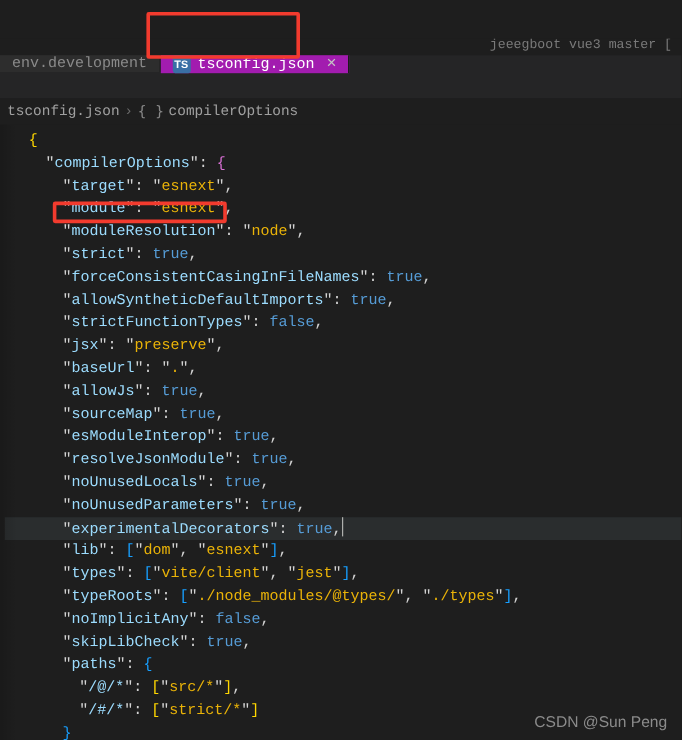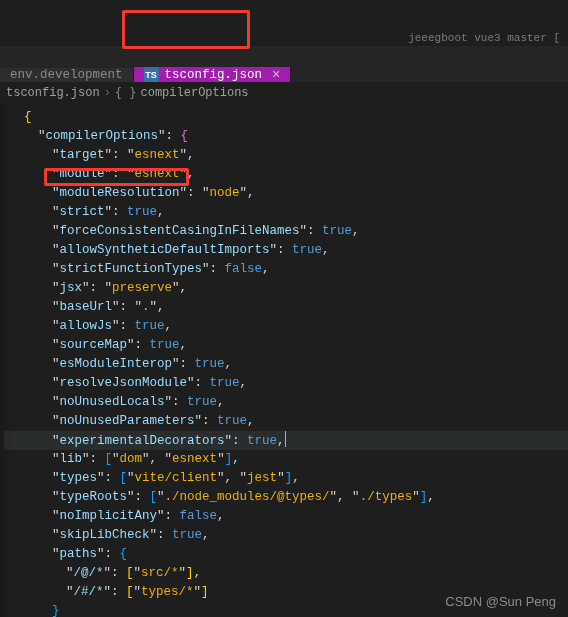--- a/index.html
+++ b/index.html
@@ -20,21 +20,21 @@
     font-size: 11px;
     text-align: right;
     padding-right: 8px;
     overflow: hidden;
     margin-top: 32px;
   }
   .tab-bar {
     display: flex;
     background: #252526;
     height: 36px;
-    align-items: flex-end;
+    align-items: flex-start;
   }
   .tab {
     display: flex;
     align-items: center;
     padding: 0 10px;
     color: #8a8a8a;
     font-size: 12.5px;
     gap: 6px;
     cursor: pointer;
     border-right: 1px solid #1b1b1b;
@@ -186,21 +186,21 @@
   <div class="line"><span class="gut"></span><span class="code ind2"><span class="p">"</span><span class="k">noUnusedLocals</span><span class="p">": </span><span class="b">true</span><span class="p">,</span></span></div>
   <div class="line"><span class="gut"></span><span class="code ind2"><span class="p">"</span><span class="k">noUnusedParameters</span><span class="p">": </span><span class="b">true</span><span class="p">,</span></span></div>
   <div class="line hl"><span class="gut"></span><span class="code ind2"><span class="p">"</span><span class="k">experimentalDecorators</span><span class="p">": </span><span class="b">true</span><span class="p">,</span><span class="cursor"></span></span></div>
   <div class="line"><span class="gut"></span><span class="code ind2"><span class="p">"</span><span class="k">lib</span><span class="p">": </span><span class="br3">[</span><span class="p">"</span><span class="s">dom</span><span class="p">", "</span><span class="s">esnext</span><span class="p">"</span><span class="br3">]</span><span class="p">,</span></span></div>
   <div class="line"><span class="gut"></span><span class="code ind2"><span class="p">"</span><span class="k">types</span><span class="p">": </span><span class="br3">[</span><span class="p">"</span><span class="s">vite/client</span><span class="p">", "</span><span class="s">jest</span><span class="p">"</span><span class="br3">]</span><span class="p">,</span></span></div>
   <div class="line"><span class="gut"></span><span class="code ind2"><span class="p">"</span><span class="k">typeRoots</span><span class="p">": </span><span class="br3">[</span><span class="p">"</span><span class="s">./node_modules/@types/</span><span class="p">", "</span><span class="s">./types</span><span class="p">"</span><span class="br3">]</span><span class="p">,</span></span></div>
   <div class="line"><span class="gut"></span><span class="code ind2"><span class="p">"</span><span class="k">noImplicitAny</span><span class="p">": </span><span class="b">false</span><span class="p">,</span></span></div>
   <div class="line"><span class="gut"></span><span class="code ind2"><span class="p">"</span><span class="k">skipLibCheck</span><span class="p">": </span><span class="b">true</span><span class="p">,</span></span></div>
   <div class="line"><span class="gut"></span><span class="code ind2"><span class="p">"</span><span class="k">paths</span><span class="p">": </span><span class="br3">{</span></span></div>
   <div class="line"><span class="gut"></span><span class="code ind3"><span class="p">"</span><span class="k">/@/*</span><span class="p">": </span><span class="br">[</span><span class="p">"</span><span class="s">src/*</span><span class="p">"</span><span class="br">]</span><span class="p">,</span></span></div>
-  <div class="line"><span class="gut"></span><span class="code ind3"><span class="p">"</span><span class="k">/#/*</span><span class="p">": </span><span class="br">[</span><span class="p">"</span><span class="s">types/*</span><span class="p">"</span><span class="br">]</span></span></div>
+  <div class="line"><span class="gut"></span><span class="code ind3"><span class="p">"</span><span class="k">/#/*</span><span class="p">": </span><span class="br">[</span><span class="p">"</span><span class="s">strict/*</span><span class="p">"</span><span class="br">]</span></span></div>
   <div class="line"><span class="gut"></span><span class="code ind2"><span class="br3">}</span></span></div>
   <div class="line"><span class="gut"></span><span class="code ind1"><span class="br2">}</span><span class="p">,</span></span></div>
   <div class="line"><span class="gut"></span><span class="code ind1"><span class="p">"</span><span class="k">include</span><span class="p">": </span><span class="br2">[</span></span></div>
 </div>
 
 <div class="highlight-box hb-tab"></div>
 <div class="highlight-box hb-strict"></div>
 
 <div class="watermark">CSDN @Sun  Peng</div>
 

